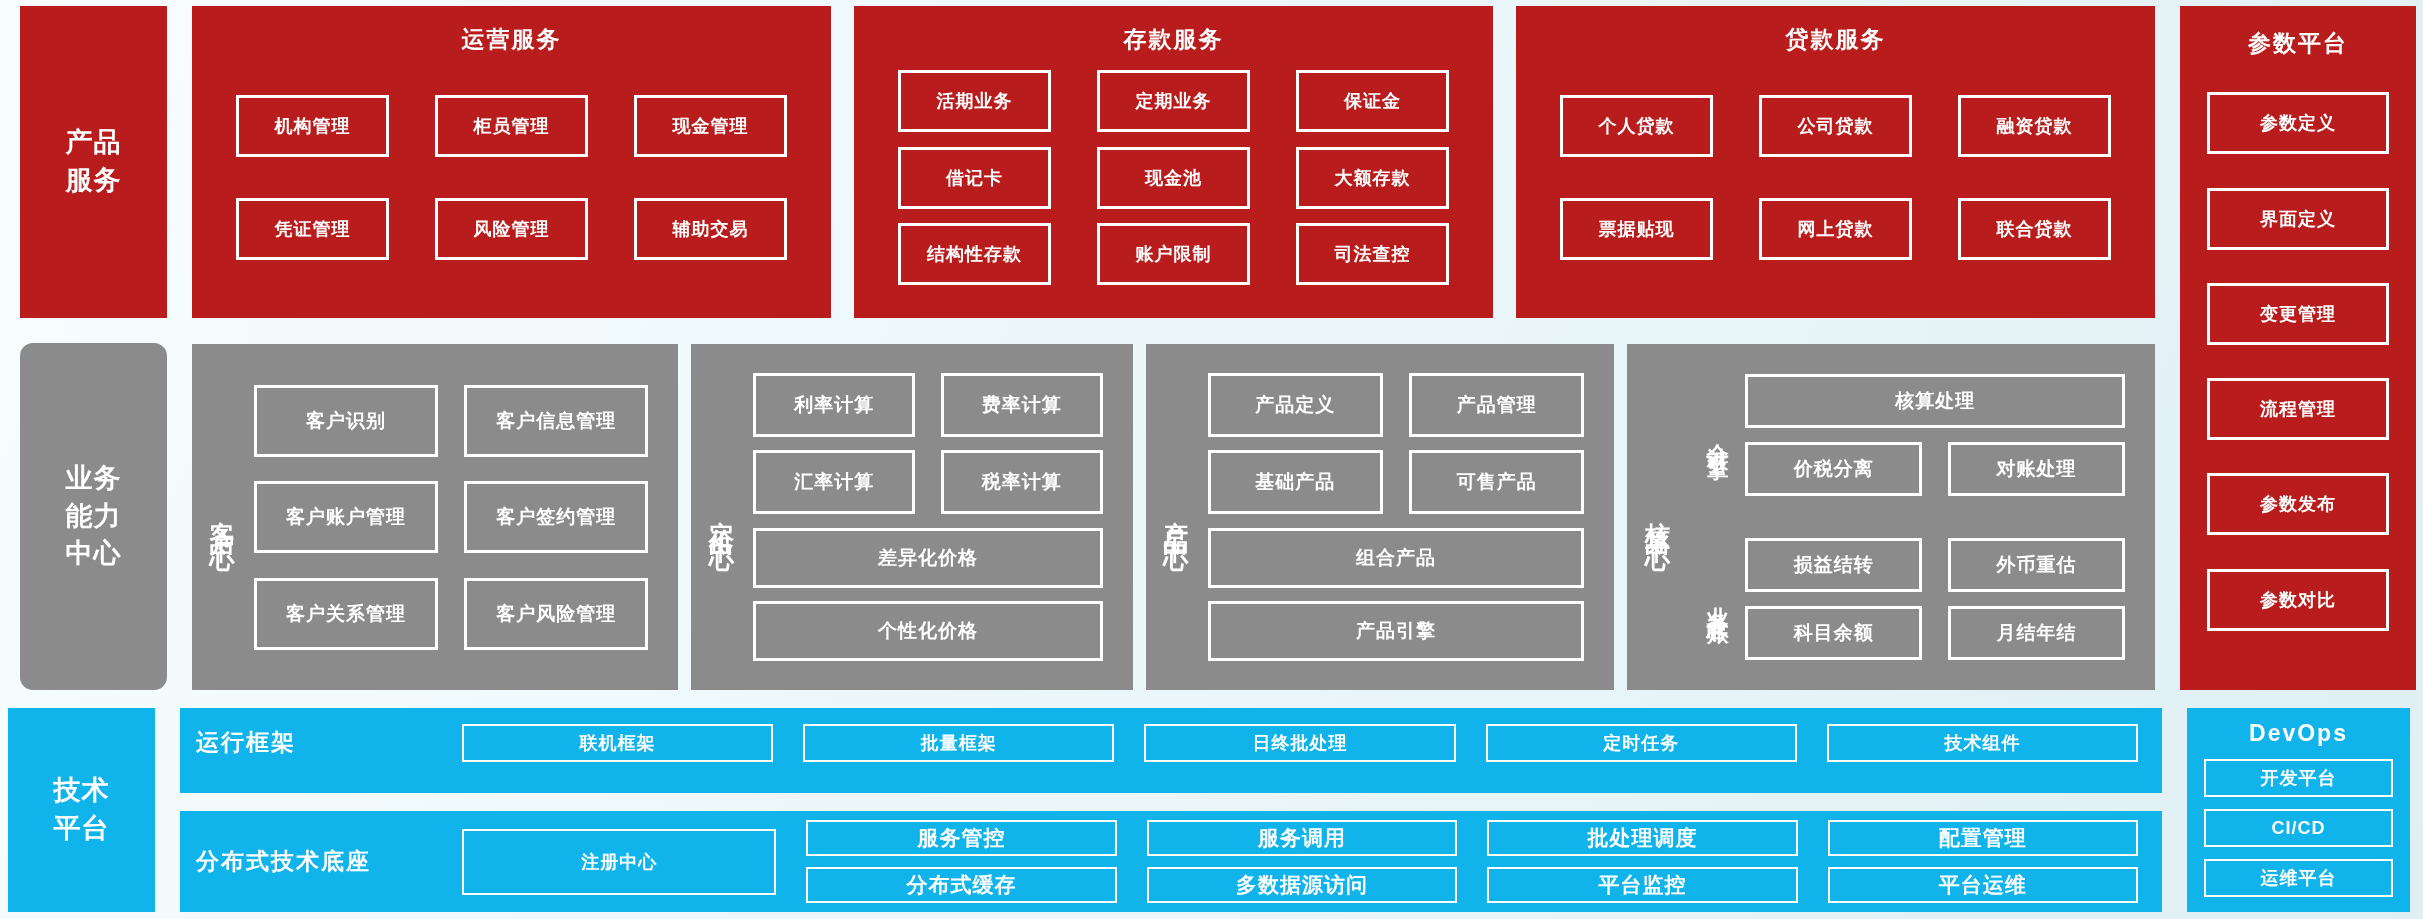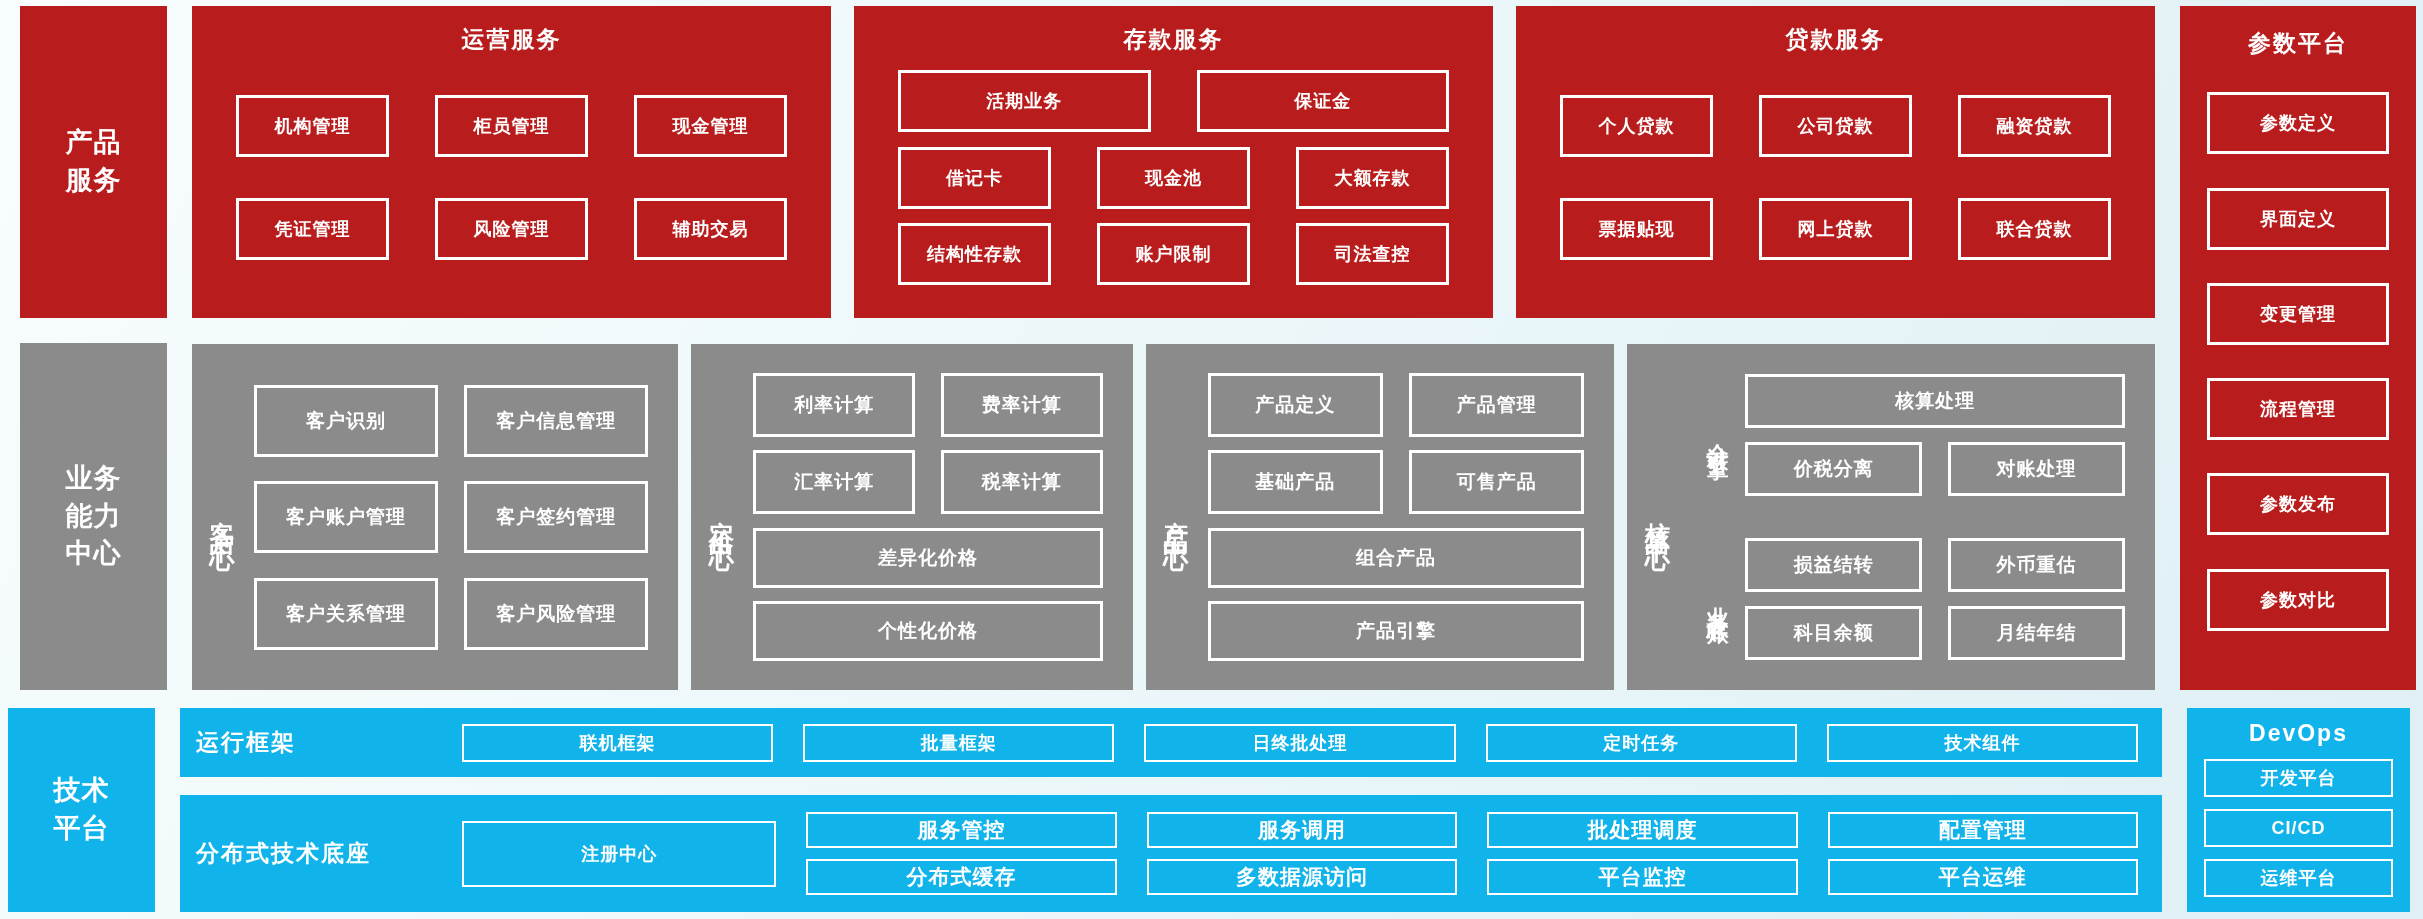--- a/index.html
+++ b/index.html
@@ -17,21 +17,21 @@
   .page{display:flex;flex-direction:column;height:100%;gap:18px;}
   .band1{height:684px;display:flex;gap:25px;}
   .band2{flex:1;display:flex;gap:25px;}
 
   .leftcol{width:147px;flex-shrink:0;display:flex;flex-direction:column;gap:25px;padding-left:12px;}
   .biglabel{
     display:flex;align-items:center;justify-content:center;text-align:center;
     font-size:27px;line-height:1.4;white-space:pre-line;letter-spacing:1px;
   }
   .lbl-top{height:312px;}
-  .lbl-mid{flex:1;}
+  .lbl-mid{flex:1;border-radius:13px;}
   .lbl-tech{width:147px;flex-shrink:0;}
 
   .center1{flex:1;display:flex;flex-direction:column;gap:26px;min-width:0;}
   .row-top{height:312px;display:flex;gap:23px;}
   .row-mid{flex:1;display:flex;gap:13px;}
 
   .box{
     border:3px solid #fff;display:flex;align-items:center;justify-content:center;
     font-size:18px;text-align:center;letter-spacing:1px;box-sizing:border-box;
   }
@@ -61,21 +61,21 @@
   .mid-content.tight .hrow .box{height:64px;}
   .wide.box{height:60px;font-size:19px;}
   .acc-group{display:flex;align-items:center;justify-content:center;}
   .acc-grid{flex:1;display:flex;flex-direction:column;gap:14px;min-width:0;}
   .acc-grid .hrow{gap:26px;}
   .acc-grid .hrow .box{height:54px;flex:1;}
   .acc-label-wrap{width:56px;flex-shrink:0;display:flex;align-items:center;justify-content:center;}
 
   
   .center2{flex:1;display:flex;flex-direction:column;gap:18px;min-width:0;}
-  .runtime{height:69px;display:flex;align-items:center;gap:30px;padding:0 24px 0 16px;}
+  .runtime{height:69px;display:flex;align-items:center;gap:30px;padding:0 24px 16px 16px;}
   .rowlabel{width:236px;flex-shrink:0;font-size:23px;letter-spacing:2px;}
   .runtime .box{flex:1;height:38px;border-width:2px;}
   .distributed{flex:1;display:flex;align-items:center;gap:30px;padding:0 24px 0 16px;}
   .registry{flex:1;height:66px;border-width:2px;}
   .dcol{flex:1;display:flex;flex-direction:column;gap:11px;}
   .dcol .box{height:36px;border-width:2px;font-size:21px;}
 </style>
 </head>
 <body>
 
@@ -109,20 +109,21 @@
               <div class="box">辅助交易</div>
             </div>
           </div>
         </div>
 
         <div class="panel-top teal">
           <div class="panel-title">存款服务</div>
           <div class="stack">
             <div class="hrow">
               <div class="box">活期业务</div>
+              <div class="box">定期业务</div>
               <div class="box">保证金</div>
             </div>
             <div class="hrow">
               <div class="box">借记卡</div>
               <div class="box">现金池</div>
               <div class="box">大额存款</div>
             </div>
             <div class="hrow">
               <div class="box">结构性存款</div>
               <div class="box">账户限制</div>

